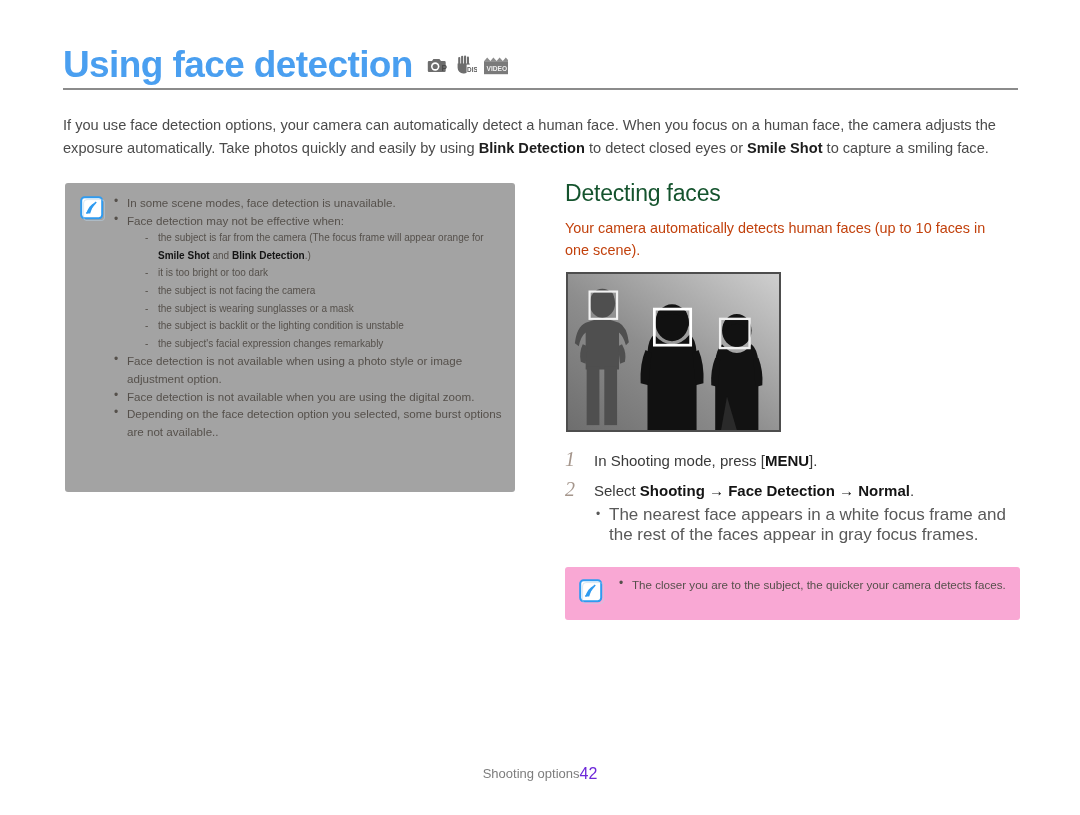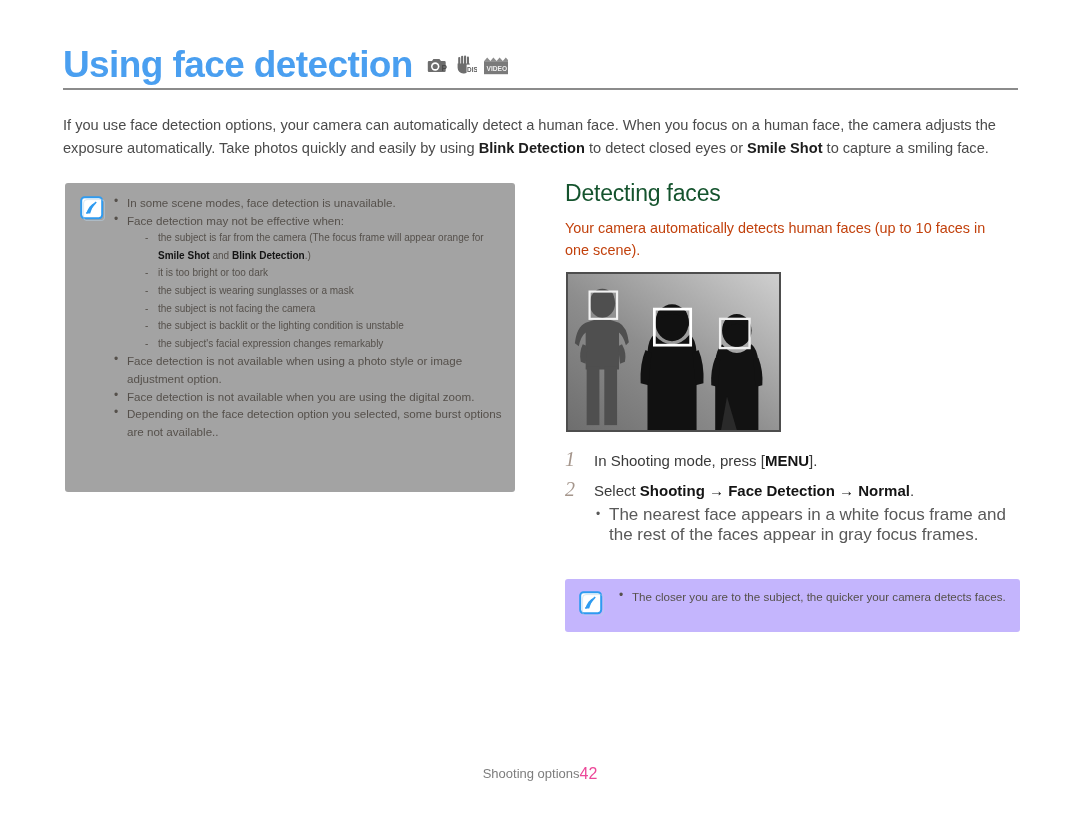--- a/index.html
+++ b/index.html
@@ -236,24 +236,24 @@
     left: 2px;
     top: -1px;
     font-size: 12px;
     color: #595959;
   }
 
   
   .tip-box {
     position: absolute;
     left: 565px;
-    top: 579px;
+    top: 567px;
     width: 455px;
     height: 53px;
-    background: #c4b5fd;
+    background: #f9a8d4;
     border-radius: 3px;
     box-sizing: border-box;
   }
   .tip-icon {
     position: absolute;
     left: 14px;
     top: 12px;
     width: 25px;
     height: 25px;
   }
@@ -287,21 +287,21 @@
     position: absolute;
     left: 0;
     top: 765px;
     width: 1080px;
     text-align: center;
     font-size: 13px;
     color: #7d7d7d;
   }
   .footer .pagenum {
     font-size: 16px;
-    color: #ec4899;
+    color: #6d28d9;
     margin-left: 0;
     vertical-align: -1px;
   }
 </style>
 </head>
 <body>
 
 <div class="page">
 
   <div class="title-row">
@@ -358,22 +358,22 @@
     <div class="note-box-inner">
       <ul class="bullets">
         <li>
           <span>In some scene modes, face detection is unavailable.</span>
         </li>
         <li>
           <span>Face detection may not be effective when:</span>
           <ul class="dashes">
             <li><span>the subject is far from the camera (The focus frame will appear orange for </span><b>Smile Shot</b><span> and </span><b>Blink Detection</b><span>.)</span></li>
             <li><span>it is too bright or too dark</span></li>
+            <li><span>the subject is not facing the camera</span></li>
             <li><span>the subject is wearing sunglasses or a mask</span></li>
-            <li><span>the subject is not facing the camera</span></li>
             <li><span>the subject is backlit or the lighting condition is unstable</span></li>
             <li><span>the subject's facial expression changes remarkably</span></li>
           </ul>
         </li>
         <li>
           <span>Face detection is not available when using a photo style or image adjustment option.</span>
         </li>
         <li>
           <span>Face detection is not available when you are using the digital zoom.</span>
         </li>

